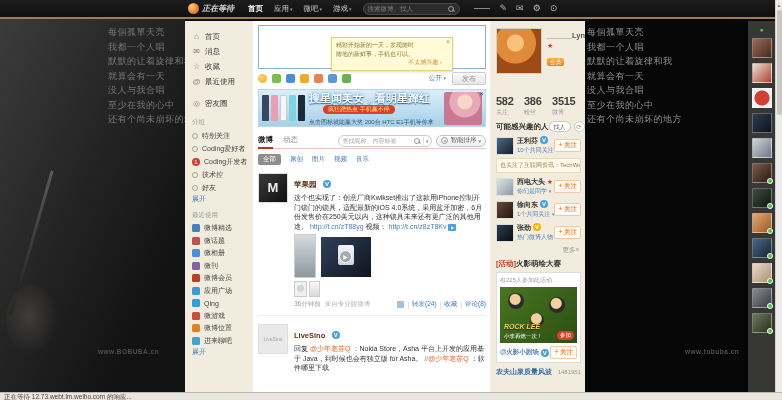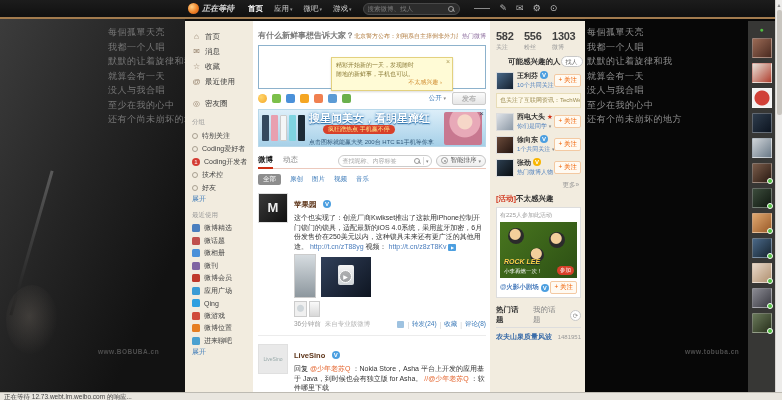--- a/index.html
+++ b/index.html
@@ -116,25 +116,25 @@
 .pf-link{cursor:pointer}
 .divider{height:1px;background:#ececec;margin-top:6px}
 
 .rsb{flex:1;min-width:0;padding:7px 4px 0 6px;overflow:hidden}
 .profile{display:flex}
 .avatar46{width:46px;height:46px;flex:none;border:1px solid #d8d0c0;background:radial-gradient(circle at 42% 32%,#f7c27a 0 8px,#e08b3a 9px 20px,#9c4a16 21px);cursor:pointer}
 .prof-meta{margin-left:5px;padding-top:3px;min-width:0}
 .prof-name{font-size:7.5px;font-weight:bold;color:#555;white-space:nowrap;cursor:pointer}
 .prof-star{color:#d0341b;font-size:7px;margin-top:2px}
 .vip-badge{display:inline-block;background:linear-gradient(#ffb04a,#ef7f1e);color:#fff;font-size:5.5px;padding:0 3px;border-radius:2px;height:8px;line-height:8px;margin-top:3px;cursor:pointer}
-.stats{display:flex;margin:2px 0 4px}
+.stats{display:flex;margin:21px 0 4px}
 .stat{width:33%;cursor:pointer}
 .stat-num{font-size:11px;font-weight:bold;color:#404040;letter-spacing:-.3px}
 .stat-label{font-size:6px;color:#999;margin-top:1px}
-.rsb-head{display:flex;align-items:center;font-size:7.5px;font-weight:bold;color:#333;margin:4px 12px 4px;white-space:nowrap}
+.rsb-head{display:flex;align-items:center;font-size:7.5px;font-weight:bold;color:#333;margin:4px 0 4px;white-space:nowrap}
 .pill-btn{margin-left:auto;font-size:6px;font-weight:normal;color:#666;border:1px solid #c8c8c8;border-radius:6px;background:#fff;padding:0 4px;height:11px;line-height:10px;cursor:pointer}
 .refresh-btn{width:11px;height:11px;border:1px solid #c8c8c8;border-radius:50%;font-size:6.5px;font-weight:normal;color:#888;text-align:center;line-height:10px;margin-left:3px;background:#fff;flex:none;cursor:pointer}
 .person{display:flex;align-items:center;margin-bottom:4px}
 .avatar18{width:18px;height:18px;flex:none;border:1px solid #ddd;cursor:pointer}
 .pa1{background:linear-gradient(135deg,#4a6a8a,#15202e)}
 .pa2{background:linear-gradient(135deg,#dfe3e8,#8d99a6)}
 .pa3{background:linear-gradient(135deg,#6a4a3a,#241510)}
 .pa4{background:linear-gradient(135deg,#2c3e50,#0a0e12)}
 .pe-meta{margin-left:3px;min-width:0}
 .pe-name{font-size:7px;font-weight:bold;color:#333;white-space:nowrap;cursor:pointer}
@@ -310,25 +310,20 @@
           <span>微博位置</span>
         </div>
       <div class="recent-item">
           <span class="ri-ic" style="background:#4aa0d0"></span>
           <span>进来聊吧</span>
         </div>
       <div class="link-blue">展开</div>
     </div>
 
     <div class="feed">
-      <div class="compose-head">
-        <span class="prompt">有什么新鲜事想告诉大家？</span>
-        <span class="ticker">北京警方公布：刘翔系自主摔倒非外力所伤</span>
-        <span class="ticker-link">热门微博</span>
-      </div>
       <div class="compose-box">
         <div class="tip">
           <span>精彩开始新的一天，发现随时</span><br><span>随地的新鲜事，手机也可以。</span>
           <span class="tip-link">不太感兴趣 ›</span>
           <span class="tip-close">×</span>
         </div>
       </div>
       <div class="compose-tools">
         <span class="tool t1"></span>
         <span class="tool t2"></span>
@@ -432,31 +427,39 @@
             <span>：Nokia Store，Asha 平台上开发的应用基于 Java，到时候也会有独立版 for Asha。</span>
             <span class="mention">//@少年老苏Q</span>
             <span>：软件哪里下载</span>
           </div>
 
         </div>
       </div>
     </div>
 
     <div class="rsb">
+      <div class="profile">
+        <div class="avatar46"></div>
+        <div class="prof-meta">
+          <div class="prof-name">______Lyn</div>
+          <div class="prof-star">★</div>
+          <div class="vip-badge">会员</div>
+        </div>
+      </div>
       <div class="stats">
         <div class="stat">
             <div class="stat-num">582</div>
             <div class="stat-label">关注</div>
           </div>
         <div class="stat">
-            <div class="stat-num">556</div>
+            <div class="stat-num">386</div>
             <div class="stat-label">粉丝</div>
           </div>
         <div class="stat">
-            <div class="stat-num">1303</div>
+            <div class="stat-num">3515</div>
             <div class="stat-label">微博</div>
           </div>
       </div>
 
       <div class="rsb-head">
         <span>可能感兴趣的人</span>
         <span class="pill-btn">找人</span>
         <span class="refresh-btn">⟳</span>
       </div>
 
@@ -491,43 +494,38 @@
       <div class="person">
         <div class="avatar18 pa4"></div>
         <div class="pe-meta">
           <div class="pe-name"><span>张劲</span><span class="vb gold">V</span></div>
           <div class="pe-sub"><span>热门微博人物</span> <span class="crt">▾</span></div>
         </div>
         <span class="follow-btn">+ 关注</span>
       </div>
       <div class="more-link">更多»</div>
 
-      <div class="act-title"><span class="act-tag">[活动]</span><span>不太感兴趣</span></div>
+      <div class="act-title"><span class="act-tag">[活动]</span><span>火影萌绘大赛</span></div>
       <div class="act-box">
         <div class="act-count">有225人参加此活动</div>
         <div class="act-img">
           <span class="chibi ch1"></span>
             <span class="chibi ch2"></span>
             <span class="chibi ch3"></span>
           <span class="act-img-title">ROCK LEE</span>
           <span class="act-img-sub">小李再燃一次！</span>
           <span class="act-join">参加</span>
         </div>
         <div class="act-foot">
           <span class="act-account">@火影小剧场</span>
           <span class="vb">V</span>
           <span class="follow-btn">+ 关注</span>
         </div>
       </div>
 
-      <div class="topics-head">
-        <span class="t-tab">热门话题</span>
-        <span class="t-tab inactive">我的话题</span>
-        <span class="refresh-btn" style="margin-left:auto">⟳</span>
-      </div>
       <div class="topic-row">
         <span class="topic-title">农夫山泉质量风波</span>
         <span class="topic-count">1481951</span>
       </div>
 
     </div>
   </div>
 
   <div class="chatbar">
     <div class="chat-online">●</div>

